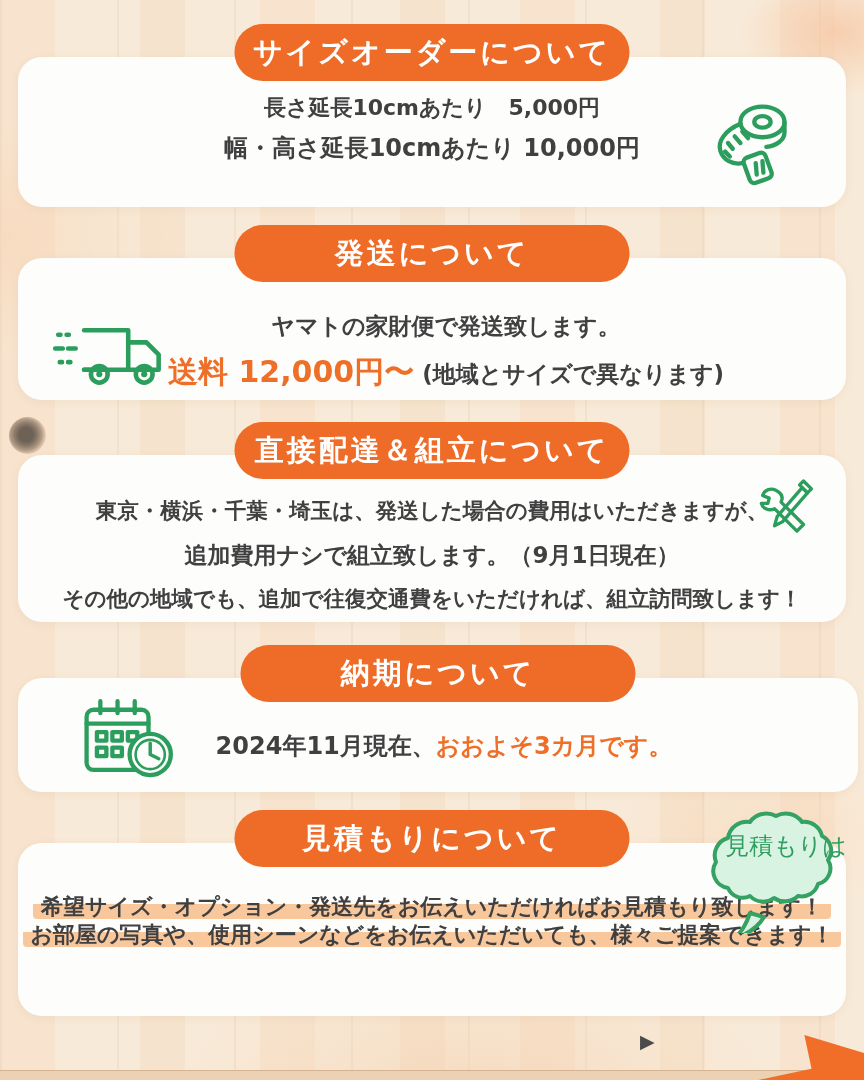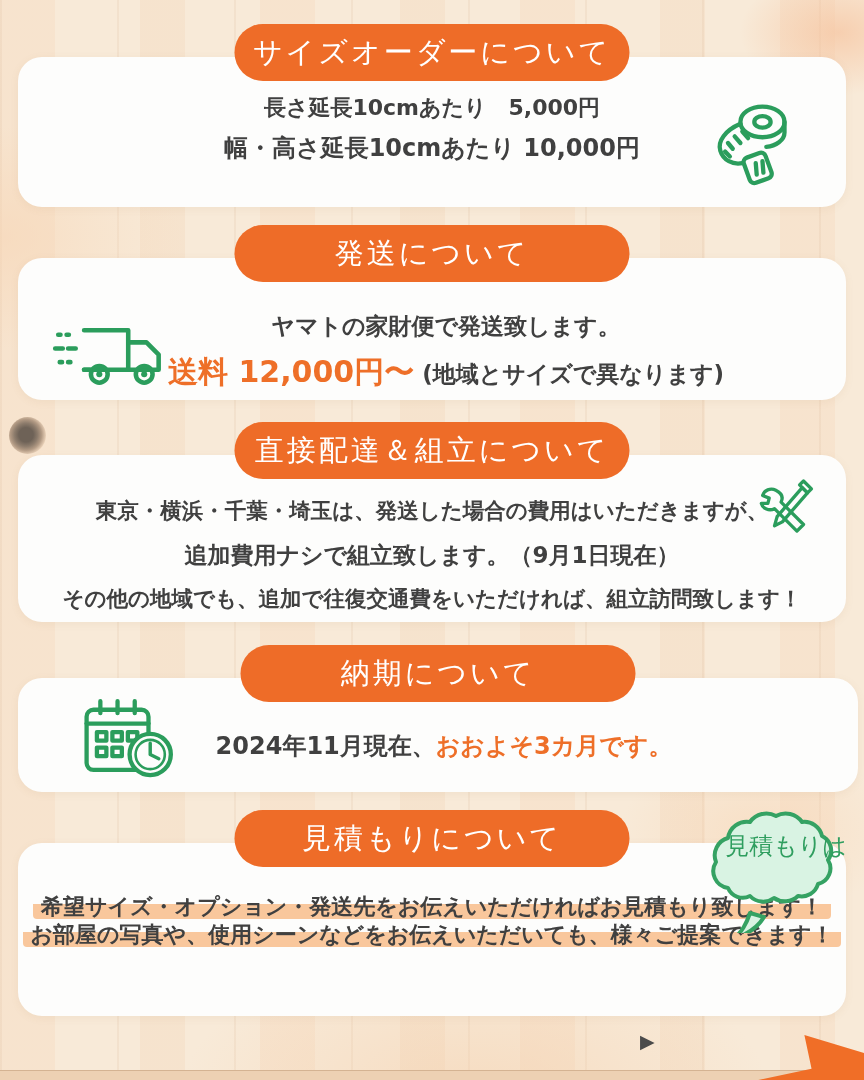--- a/index.html
+++ b/index.html
@@ -20,21 +20,21 @@
     background:radial-gradient(circle at 46% 48%, #6e6257 0 26%, #8d7c6c 42%, #b29a84 56%, rgba(224,196,168,.55) 72%, rgba(224,196,168,0) 78%);}
   .card{position:absolute;left:18px;width:828px;background:#fdfdfc;border-radius:24px;
     box-shadow:0 2px 8px rgba(150,110,70,.08);}
   .card1{top:57px;height:150px;}
   .card2{top:258px;height:142px;}
   .card3{top:455px;height:167px;}
   .card4{top:678px;height:114px;padding-left:12px;}
   .card5{top:843px;height:173px;}
   .pill{position:absolute;left:50%;transform:translateX(-50%);top:-33px;width:395px;height:57px;
     background:#ee6c28;border-radius:29px;display:flex;align-items:center;justify-content:center;z-index:2;}
-  .pill span{color:#ffffff;font-size:29px;font-weight:400;letter-spacing:3px;white-space:nowrap;}
+  .pill span{color:#ffffff;font-size:29px;font-weight:700;letter-spacing:3px;white-space:nowrap;}
   .card p{margin:0;text-align:center;color:#404040;line-height:1.25;white-space:nowrap;}
   .em{color:#ee6f28;font-weight:700;}
   .b{font-weight:600;}
   .body1{padding-top:37px;}
   .body1 p{font-size:22px;}
   .body1 p+p{margin-top:11px;font-size:24px;}
   .body2{padding-top:54px;padding-left:28px;}
   .body2 p{font-size:23px;}
   .body2 p+p{margin-top:12px;}
   .body2 .em{font-size:30px;}

